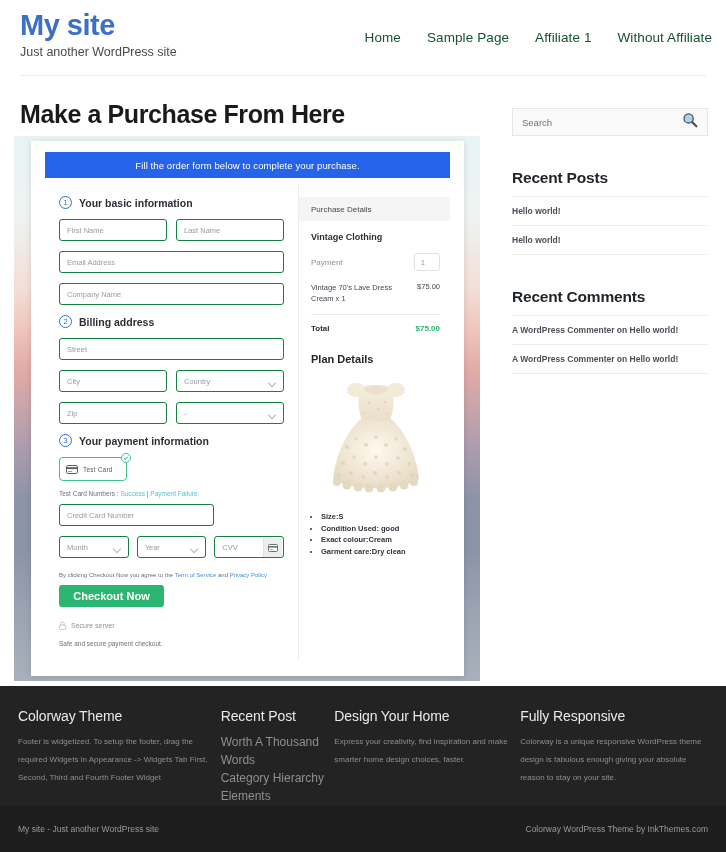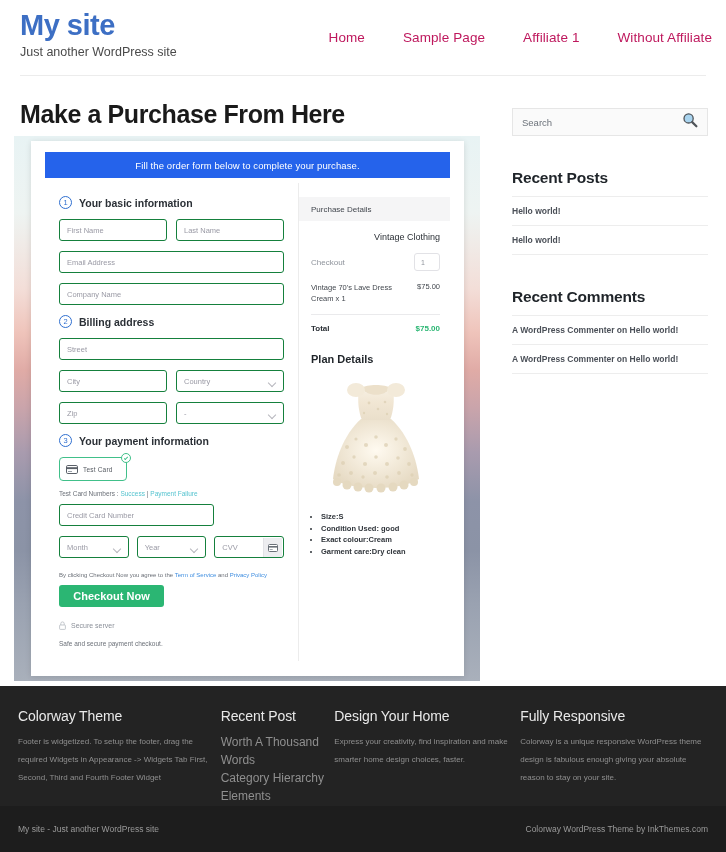--- a/index.html
+++ b/index.html
@@ -22,22 +22,22 @@
     letter-spacing: -0.5px; line-height: 34px;
   }
   .brand-tag {
     font-size: 12.5px; color: #4a4a4a; line-height: 16px; margin-top: 2px;
   }
   .main-nav {
     position: absolute; right: 14px; top: 30px;
     display: flex; gap: 26px; align-items: center;
   }
   .nav-link {
-    font-size: 13.5px; color: #be185d; text-decoration: none;
-    white-space: nowrap; letter-spacing: 0.1px; margin-left: 12px;
+    font-size: 13.5px; color: #14532d; text-decoration: none;
+    white-space: nowrap; letter-spacing: 0.1px;
   }
   .header-rule {
     position: absolute; left: 20px; top: 75px; width: 686px; height: 1px;
     background: #ececec;
   }
 
   
   .content-wrap { position: absolute; left: 0; top: 76px; width: 726px; height: 610px; }
 
   .page-title {
@@ -148,21 +148,21 @@
   .secure-txt { font-size: 7px; color: #8b9099; }
   .safe-txt { font-size: 6.5px; color: #6b7078; }
 
   
   .pd-head {
     background: #f5f5f6; height: 24px; display: flex; align-items: center;
     padding: 0 9px; font-size: 8px; color: #42474e;
     margin: 0 -10px 0 -12px; padding-left: 12px;
   }
   .pd-body { padding: 11px 0 0 0; }
-  .pd-title { font-size: 9px; font-weight: normal; color: #2b3036; margin-bottom: 11px; text-align: right; }
+  .pd-title { font-size: 9px; font-weight: bold; color: #2b3036; margin-bottom: 11px; }
   .pd-qty-row { display: flex; align-items: center; justify-content: space-between; margin-bottom: 11px; }
   .pd-qty-label { font-size: 8px; color: #8e939b; }
   .pd-qty-box {
     width: 26px; height: 18px; border: 1px solid #e2e2e6; border-radius: 3px;
     font-size: 7px; color: #8e939b; display: flex; align-items: center; padding-left: 6px;
   }
   .pd-item-row { display: flex; justify-content: space-between; gap: 6px; margin-bottom: 10px; }
   .pd-item-name { font-size: 7.5px; color: #43484f; line-height: 11px; }
   .pd-item-price { font-size: 7.5px; color: #43484f; white-space: nowrap; }
   .pd-sep { height: 1px; background: #eaeaec; margin-bottom: 9px; }
@@ -331,21 +331,21 @@
             <span class="secure-txt">Secure server</span>
           </div>
           <div class="safe-txt">Safe and secure payment checkout.</div>
         </div>
 
         <div class="form-right">
           <div class="pd-head">Purchase Details</div>
           <div class="pd-body">
             <div class="pd-title">Vintage Clothing</div>
             <div class="pd-qty-row">
-              <span class="pd-qty-label">Checkout</span>
+              <span class="pd-qty-label">Payment</span>
               <span class="pd-qty-box">1</span>
             </div>
             <div class="pd-item-row">
               <span class="pd-item-name">Vintage 70's Lave Dress Cream x 1</span>
               <span class="pd-item-price">$75.00</span>
             </div>
             <div class="pd-sep"></div>
             <div class="pd-total-row">
               <span class="pd-total-label">Total</span>
               <span class="pd-total-val">$75.00</span>

